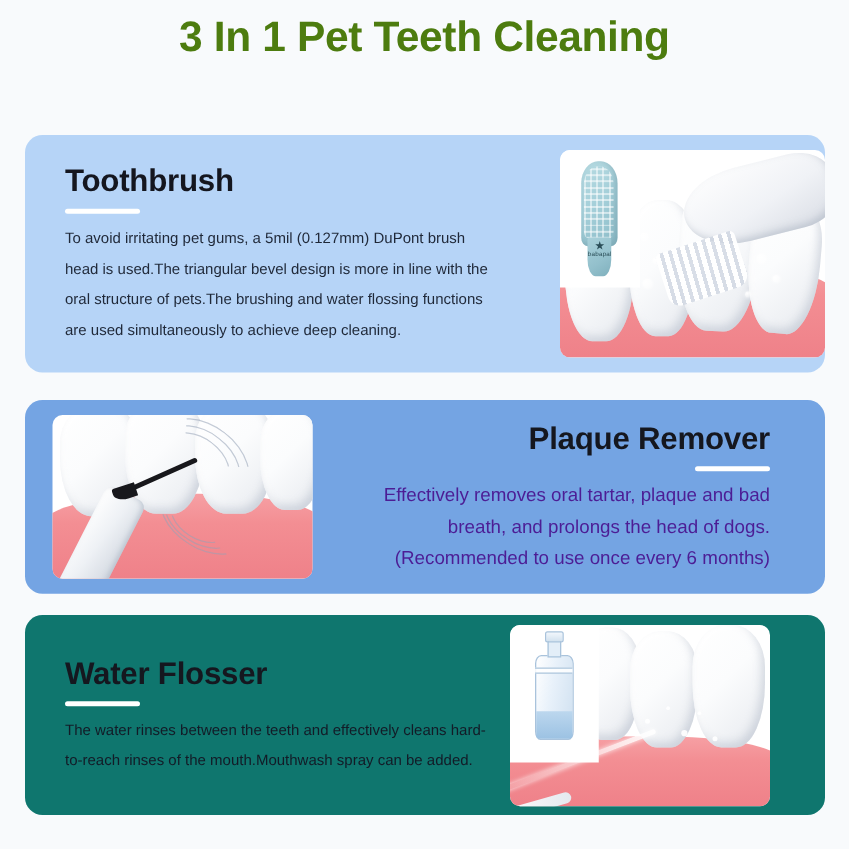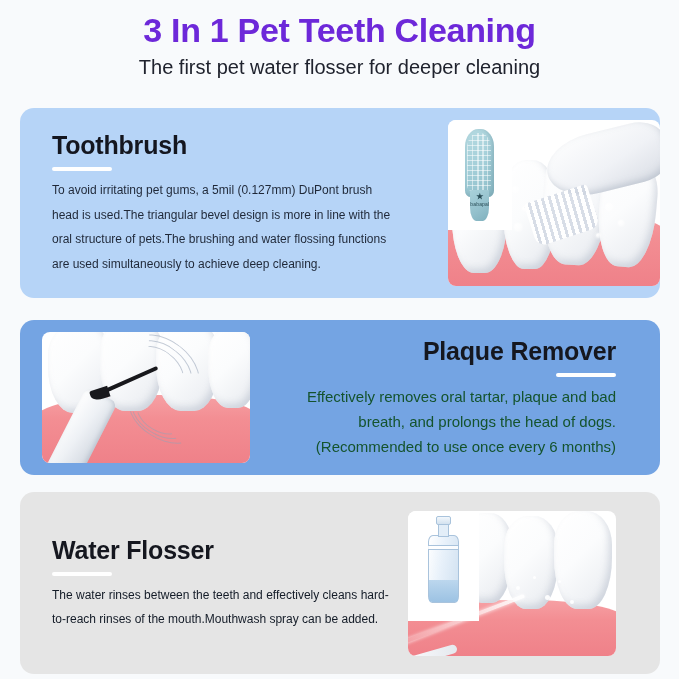--- a/index.html
+++ b/index.html
@@ -18,21 +18,21 @@
 
   
   .header {
     width: 679px;
     padding-top: 8px;
     text-align: center;
   }
   .main-title {
     font-size: 34px;
     font-weight: bold;
-    color: #6d28d9;
+    color: #4d7c0f;
     letter-spacing: -0.3px;
     line-height: 44px;
     white-space: nowrap;
   }
   .sub-title {
     font-size: 20px;
     font-weight: 400;
     color: #20232e;
     line-height: 28px;
     margin-top: 1px;
@@ -44,21 +44,21 @@
     position: absolute;
     left: 20px;
     width: 640px;
     border-radius: 14px;
     display: flex;
     align-items: center;
     overflow: hidden;
   }
   .card-1 { top: 108px;  height: 190px; background: #b6d4f7; gap: 48px; }
   .card-2 { top: 320px;  height: 155px; background: #74a4e3; }
-  .card-3 { top: 492px;  height: 182px; background: #e5e5e5; }
+  .card-3 { top: 492px;  height: 160px; background: #0f766e; }
 
   .text-col {
     display: flex;
     flex-direction: column;
     justify-content: center;
   }
   .card-1 .text-col { width: 378px; padding-left: 32px; align-items: flex-start; text-align: left; }
   .card-2 .text-col { width: 392px; padding-right: 26px; align-items: flex-end;  text-align: right; order: 2; }
   .card-3 .text-col { width: 382px; padding-left: 32px; align-items: flex-start; text-align: left; }
 
@@ -80,21 +80,21 @@
     margin-top: 7px;
     margin-bottom: 7px;
   }
 
   .body-text {
     font-size: 12px;
     line-height: 24.5px;
     color: #1f2838;
     font-weight: 400;
   }
-  .card-2 .body-text { font-size: 15px; line-height: 25px; color: #14532d; }
+  .card-2 .body-text { font-size: 15px; line-height: 25px; color: #4c1d95; }
   .card-3 .body-text { color: #131b27; }
 
   
   .illus {
     position: relative;
     background: #ffffff;
     border-radius: 8px;
     overflow: hidden;
     flex: none;
   }
@@ -344,21 +344,20 @@
     position: absolute;
     background: rgba(255,255,255,.9);
     border-radius: 50%;
   }
 </style>
 </head>
 <body>
 
 <div class="header">
   <div class="main-title">3 In 1 Pet Teeth Cleaning</div>
-  <div class="sub-title">The first pet water flosser for deeper cleaning</div>
 </div>
 
 <div class="card card-1">
   <div class="text-col">
     <div class="sec-title">Toothbrush</div>
     <div class="divider"></div>
     <div class="body-text">To avoid irritating pet gums, a 5mil (0.127mm) DuPont brush head is used.The triangular bevel design is more in line with the oral structure of pets.The brushing and water flossing functions are used simultaneously to achieve deep cleaning.</div>
   </div>
 
   <div class="illus">

